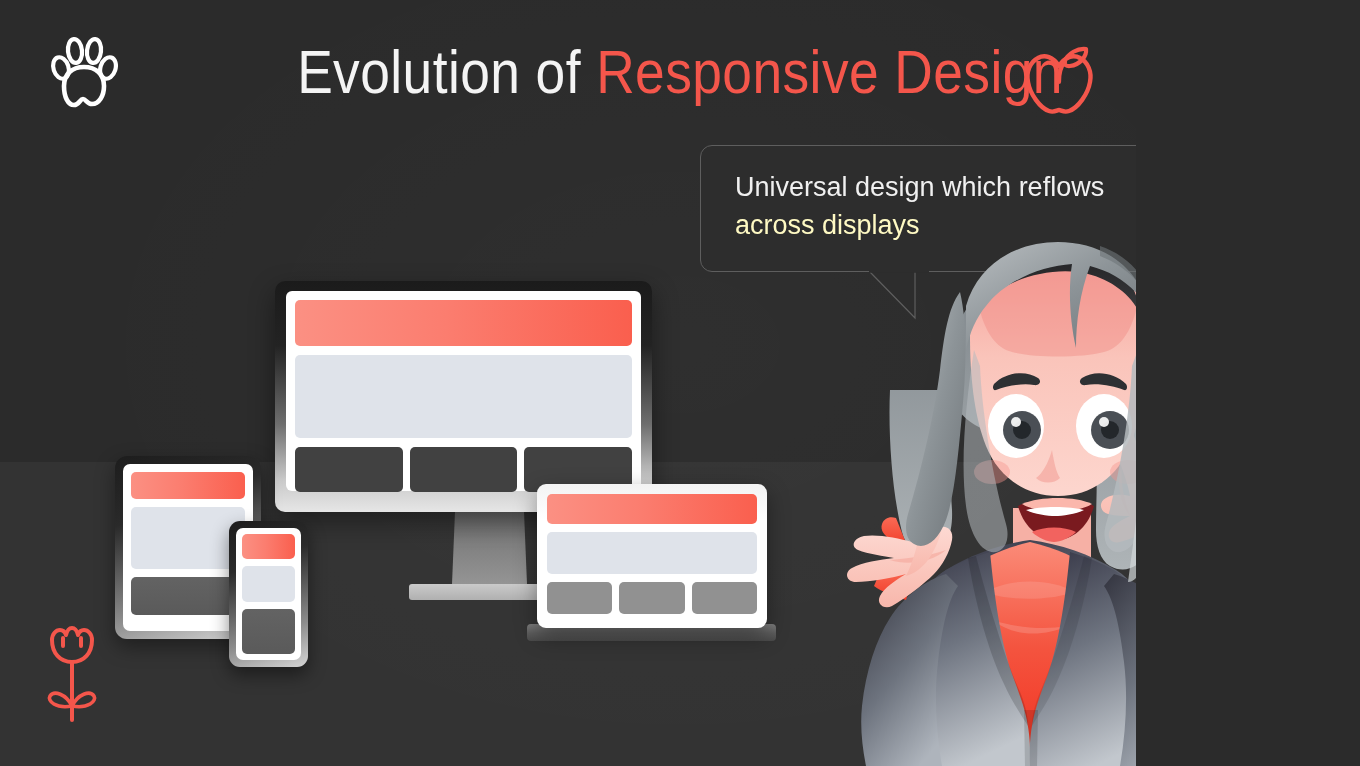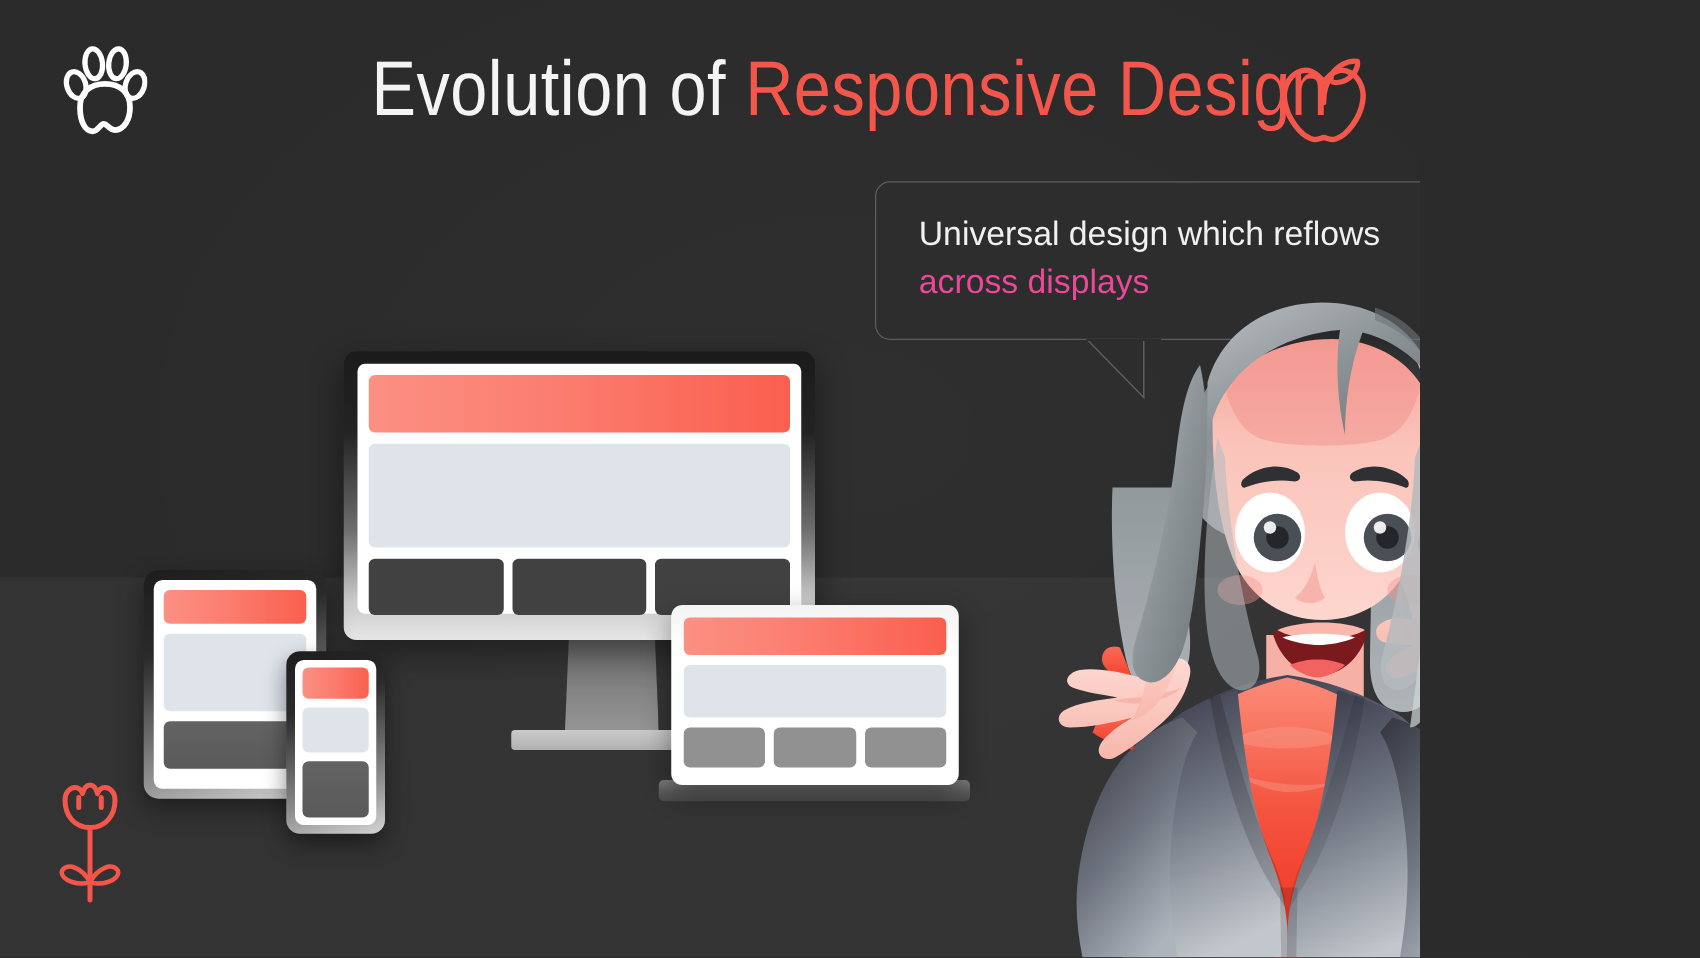--- a/index.html
+++ b/index.html
@@ -58,21 +58,21 @@
     border:1px solid #5e5e5e;
     border-radius:12px;
     background:#2d2d2d;
   }
   .bubble-text {
     position:absolute; left:34px; top:22px; width:446px;
     font-size:27px; line-height:38px;
     font-weight:400;
   }
   .bubble-text .line1 { color:#f0f0f0; display:block; }
-  .bubble-text .line2 { color:#ec4899; display:block; }
+  .bubble-text .line2 { color:#fef9c3; display:block; }
   .bubble-tail {
     position:absolute; left:869px; top:271px;
     width:60px; height:52px;
   }
 
   
   #devices { position:absolute; left:0; top:0; width:820px; height:766px; }
 
   
   .monitor-body {

